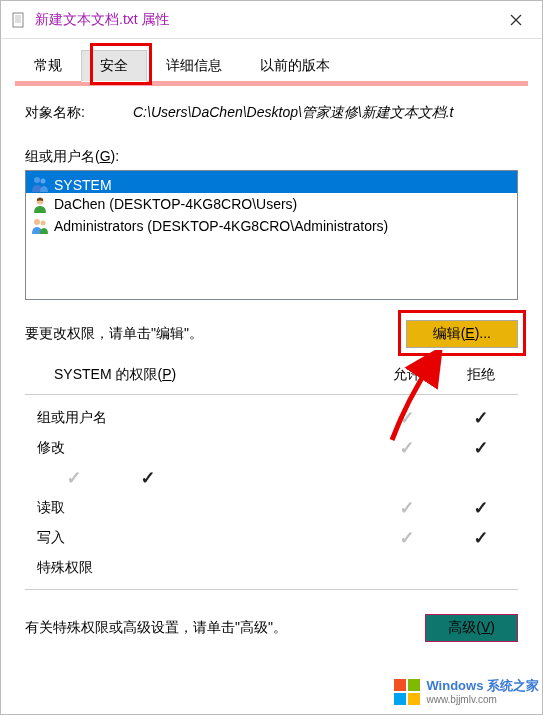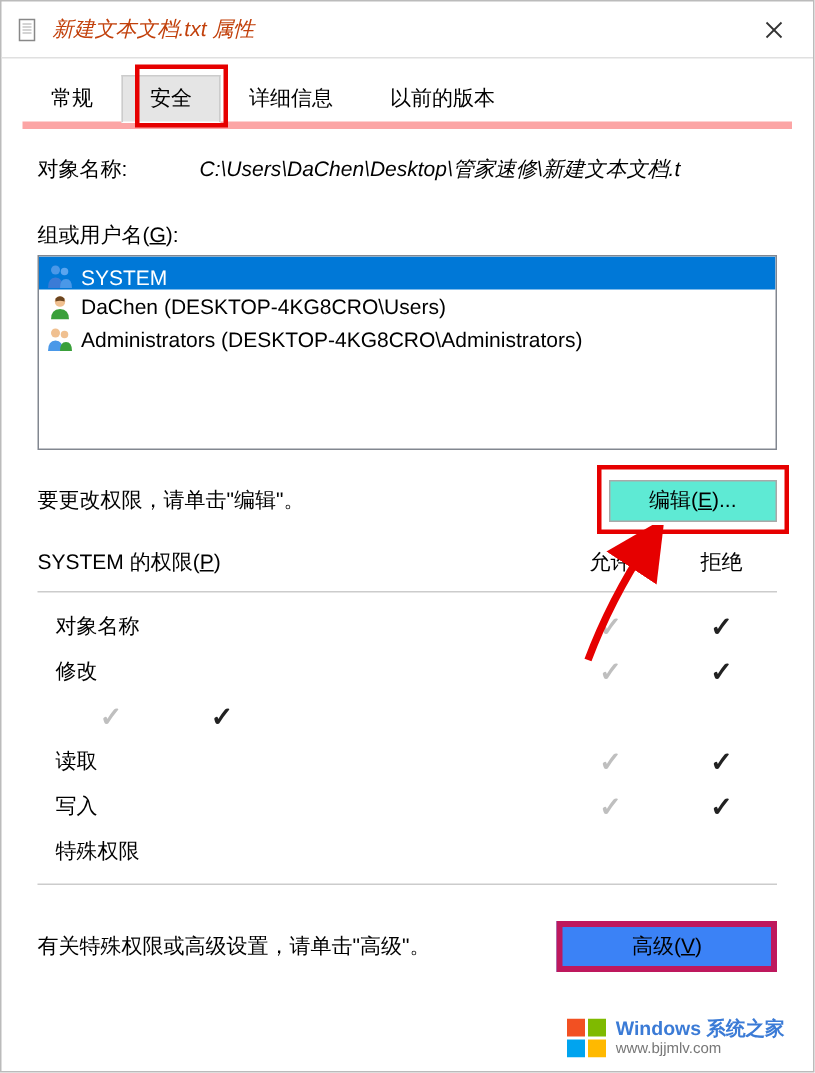--- a/index.html
+++ b/index.html
@@ -1,20 +1,20 @@
 <!DOCTYPE html>
 <html><head>
   <meta charset="utf-8">
   <style>
     * { box-sizing: border-box; font-family: "Microsoft YaHei", "Segoe UI", sans-serif; font-size: 14px; }
     body { margin: 0; width: 543px; height: 715px; background: #fff; position: relative; overflow: hidden; }
     .window { border: 1px solid #bbb; height: 100%; position: relative; }
     .titlebar { display: flex; align-items: center; height: 38px; padding: 0 6px 0 10px; border-bottom: 1px solid #e0e0e0; }
     .titlebar .icon { width: 16px; height: 16px; margin-right: 8px; }
-    .titlebar .title { flex: 1; color: #c2410c; font-style: italic; }
+    .titlebar .title { flex: 1; color: #a21caf; }
     .close-btn { width: 40px; height: 32px; display: flex; align-items: center; justify-content: center; cursor: pointer; }
     .close-btn svg { width: 12px; height: 12px; }
     
     .content { padding: 10px 14px; }
     .tabs { display: flex; border-bottom: 5px solid #fca5a5; position: relative; }
     .tab { padding: 6px 18px; border: 1px solid transparent; position: relative; bottom: -1px; cursor: pointer; color: #000; }
     .tab.active { border: 1px solid #ccc; border-bottom: 1px solid #fff; background: #e5e5e5; }
     .tab-highlight { position: absolute; border: 3px solid #e60000; pointer-events: none; top: -6px; left: 75px; width: 62px; height: 42px; z-index: 5; }
     
     .body { padding: 18px 10px 10px; }
@@ -24,41 +24,41 @@
     
     .group-label { margin-bottom: 4px; color: #000; }
     .accesskey { text-decoration: underline; }
     
     .listbox { border: 1px solid #828790; height: 130px; overflow: hidden; margin-bottom: 20px; }
     .list-item { display: flex; align-items: center; height: 22px; padding: 0 4px; }
     .list-item.selected { background: #0078d7; color: #fff; align-items: flex-end; }
     .user-icon { width: 20px; height: 18px; margin-right: 4px; flex-shrink: 0; }
     
     .edit-row { display: flex; align-items: center; justify-content: space-between; margin-bottom: 14px; position: relative; }
-    .edit-btn { padding: 4px 26px; border: 1px solid #a9a9a9; background: #5eead4; cursor: pointer; }
+    .edit-btn { padding: 4px 26px; border: 1px solid #a9a9a9; background: #eab308; cursor: pointer; }
     .btn-highlight { position: absolute; border: 3px solid #e60000; right: -8px; top: -10px; width: 128px; height: 46px; pointer-events: none; z-index: 5; }
     
-    .perm-header { display: flex; margin-bottom: 10px; margin-top: 18px; }
+    .perm-header { display: flex; margin-bottom: 10px; margin-top: 18px; margin-left: 29px; }
     .perm-name { flex: 1; color: #000; }
     .perm-col { width: 74px; text-align: center; color: #000; }
     
     .divider { height: 1px; background: #ccc; margin-bottom: 8px; }
     
     .perm-row { display: flex; align-items: center; height: 30px; padding-left: 12px; }
     .perm-label { flex: 1; color: #000; }
     .perm-cell { width: 74px; text-align: center; }
     .check { color: #bfbfbf; font-weight: bold; font-size: 18px; }
     .check.dark { color: #222; }
     
     .adv-row { display: flex; align-items: center; justify-content: space-between; margin-top: 24px; }
-    .adv-btn { padding: 4px 46px; border: 4px solid #be185d; background: #3b82f6; cursor: pointer; }
+    .adv-btn { padding: 4px 22px; border: 1px solid #be185d; background: #0f766e; cursor: pointer; }
     
     .arrow { position: absolute; z-index: 6; pointer-events: none; }
     
-    .watermark { position: absolute; bottom: 10px; right: 20px; display: flex; align-items: center; gap: 6px; z-index: 20; }
+    .watermark { position: absolute; bottom: 10px; right: 4px; display: flex; align-items: center; gap: 6px; z-index: 20; }
     .watermark .logo { width: 26px; height: 26px; }
     .watermark .wm-text { display: flex; flex-direction: column; line-height: 1.1; }
     .wm-text .brand { font-size: 13px; color: #3b7bd6; font-weight: bold; }
     .wm-text .url { font-size: 10px; color: #777; }
   </style>
 </head>
 <body>
 
 <div class="window">
   <div class="titlebar">
@@ -146,21 +146,21 @@
         <span class="perm-name">
           <span>SYSTEM 的权限(</span><span class="accesskey">P</span><span>)</span>
         </span>
         <span class="perm-col">允许</span>
         <span class="perm-col">拒绝</span>
       </div>
       <div class="divider"></div>
 
       <div id="perm-rows">
           <div class="perm-row">
-            <span class="perm-label">对象名称</span>
+            <span class="perm-label">组或用户名</span>
             <span class="perm-cell"><span class="check ">✓</span></span>
             <span class="perm-cell"><span class="check dark">✓</span></span>
           </div>
           <div class="perm-row">
             <span class="perm-label">修改</span>
             <span class="perm-cell"><span class="check ">✓</span></span>
             <span class="perm-cell"><span class="check dark">✓</span></span>
           </div>
           <div class="perm-row">
             <span class="perm-cell"><span class="check ">✓</span></span>

